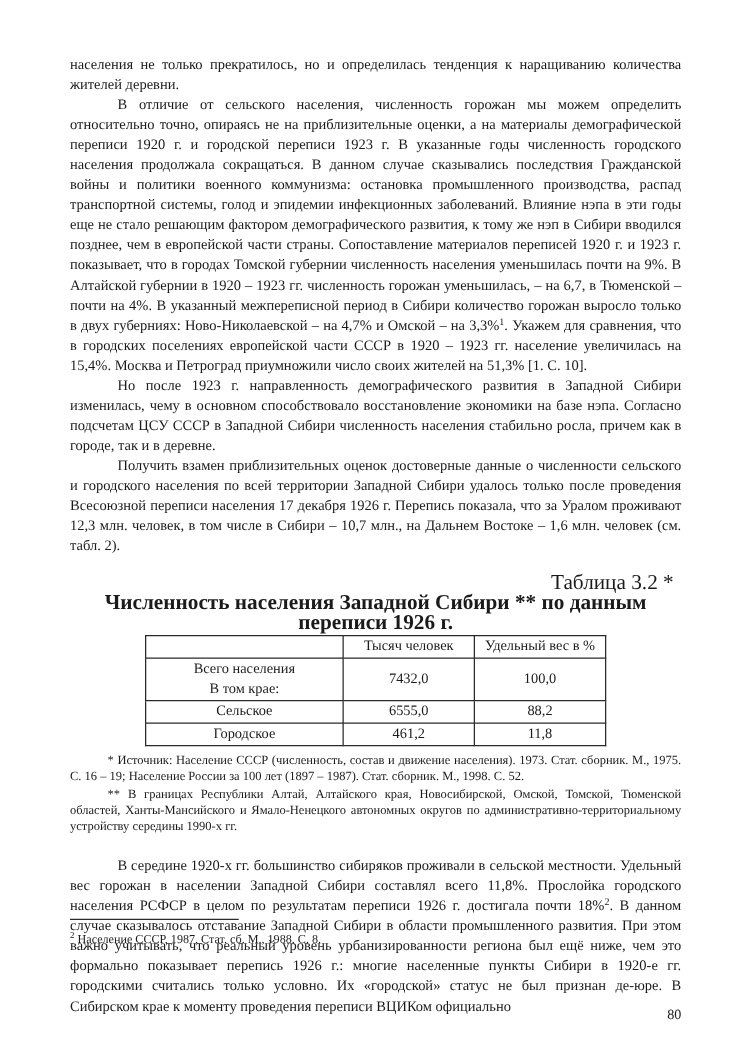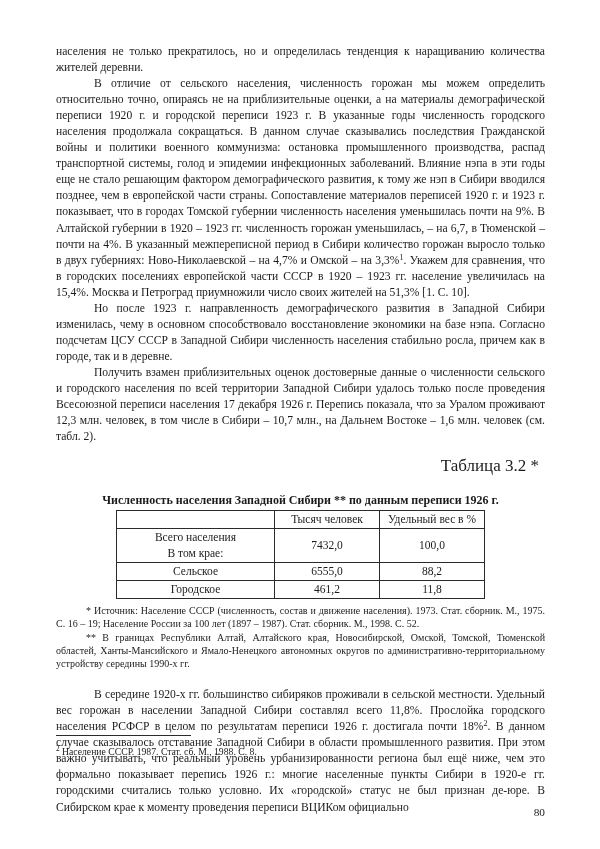--- a/index.html
+++ b/index.html
@@ -53,25 +53,25 @@
   .table-block {
     margin-top: 13px;
   }
   .table-caption-num {
     font-size: 17px;
     text-align: right;
     line-height: 15px;
     padding-right: 6px;
   }
   .table-title {
-    font-size: 12px;
+    font-size: 17px;
     font-weight: bold;
     text-align: center;
     line-height: 16px;
-    margin-top: 19px;
+    margin-top: 1px;
   }
   table.data-table {
     border-collapse: collapse;
     width: 347px;
     margin: 2px auto 0 auto;
     table-layout: fixed;
   }
   table.data-table td {
     border: 1px solid #2a2a2a;
     font-size: 11.5px;

